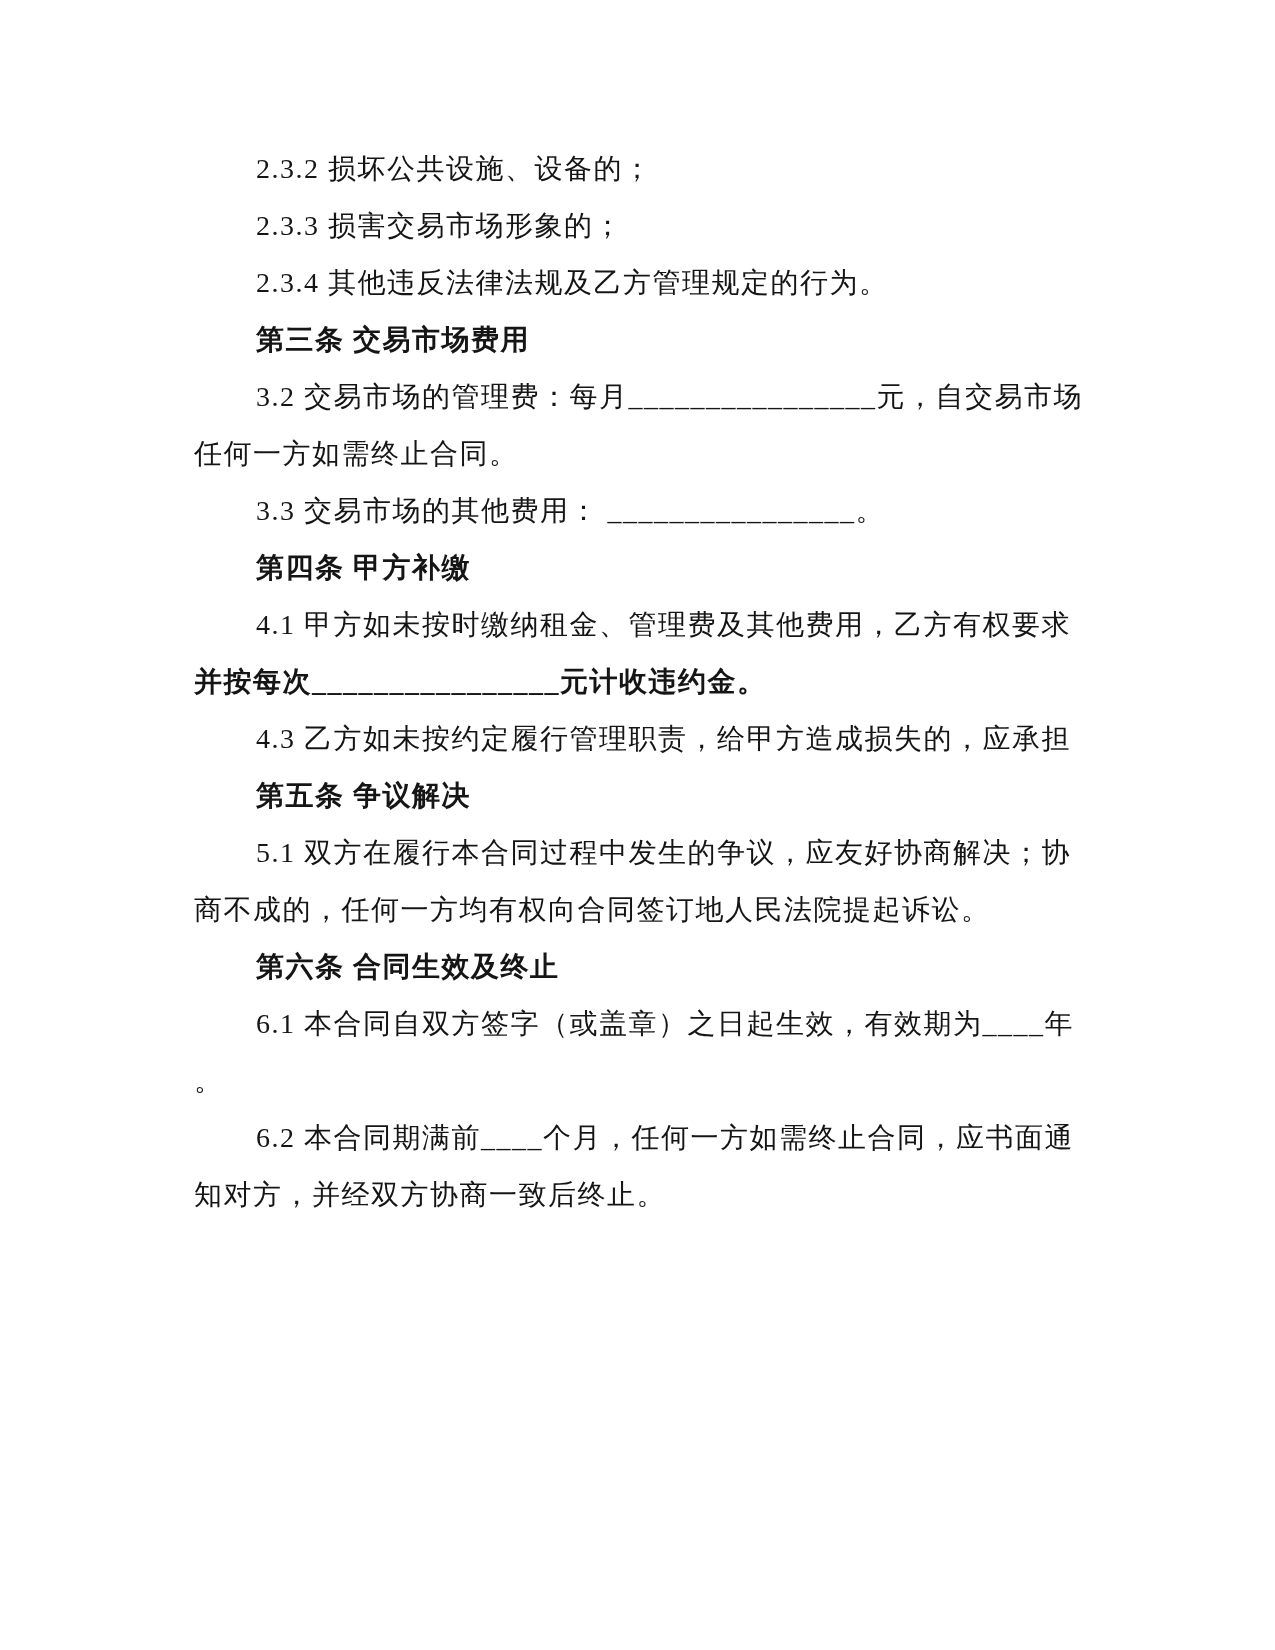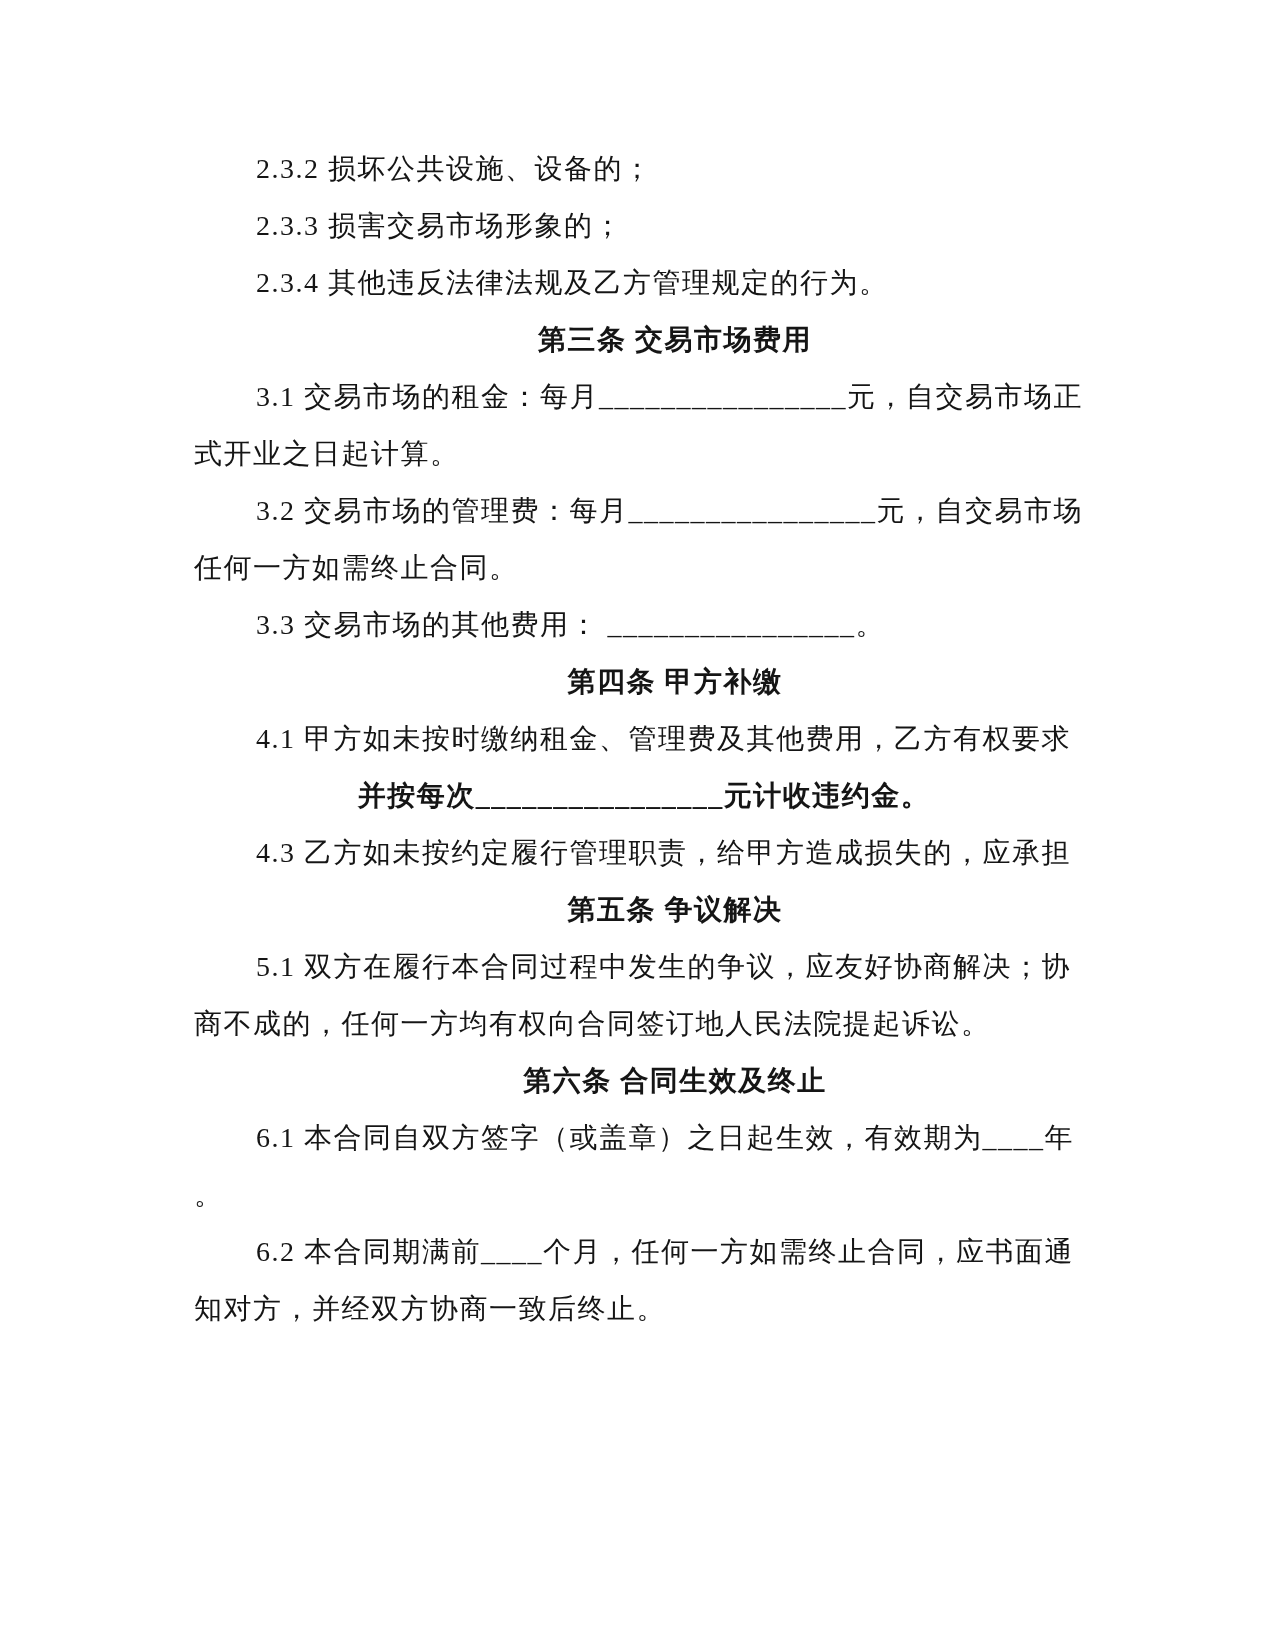--- a/index.html
+++ b/index.html
@@ -33,43 +33,38 @@
     height: 57px;
     line-height: 57px;
     white-space: nowrap;
   }
   .line.indent {
     padding-left: 62px;
   }
   .heading .line,
   .body-bold .line {
     font-weight: bold;
-    text-align: center;
   }
 </style>
 </head>
 <body>
 
 <div class="page">
   <div class="doc">
       <div class="para body">
         <div class="line indent">2.3.2 损坏公共设施、设备的；</div>
       </div>
       <div class="para body">
         <div class="line indent">2.3.3 损害交易市场形象的；</div>
       </div>
       <div class="para body">
         <div class="line indent">2.3.4 其他违反法律法规及乙方管理规定的行为。</div>
       </div>
       <div class="para heading">
         <div class="line indent">第三条 交易市场费用</div>
-      </div>
-      <div class="para body">
-        <div class="line indent">3.1 交易市场的租金：每月________________元，自交易市场正</div>
-        <div class="line">式开业之日起计算。</div>
       </div>
       <div class="para body">
         <div class="line indent">3.2 交易市场的管理费：每月________________元，自交易市场</div>
         <div class="line">任何一方如需终止合同。</div>
       </div>
       <div class="para body">
         <div class="line indent">3.3 交易市场的其他费用： ________________。</div>
       </div>
       <div class="para heading">
         <div class="line indent">第四条 甲方补缴</div>

